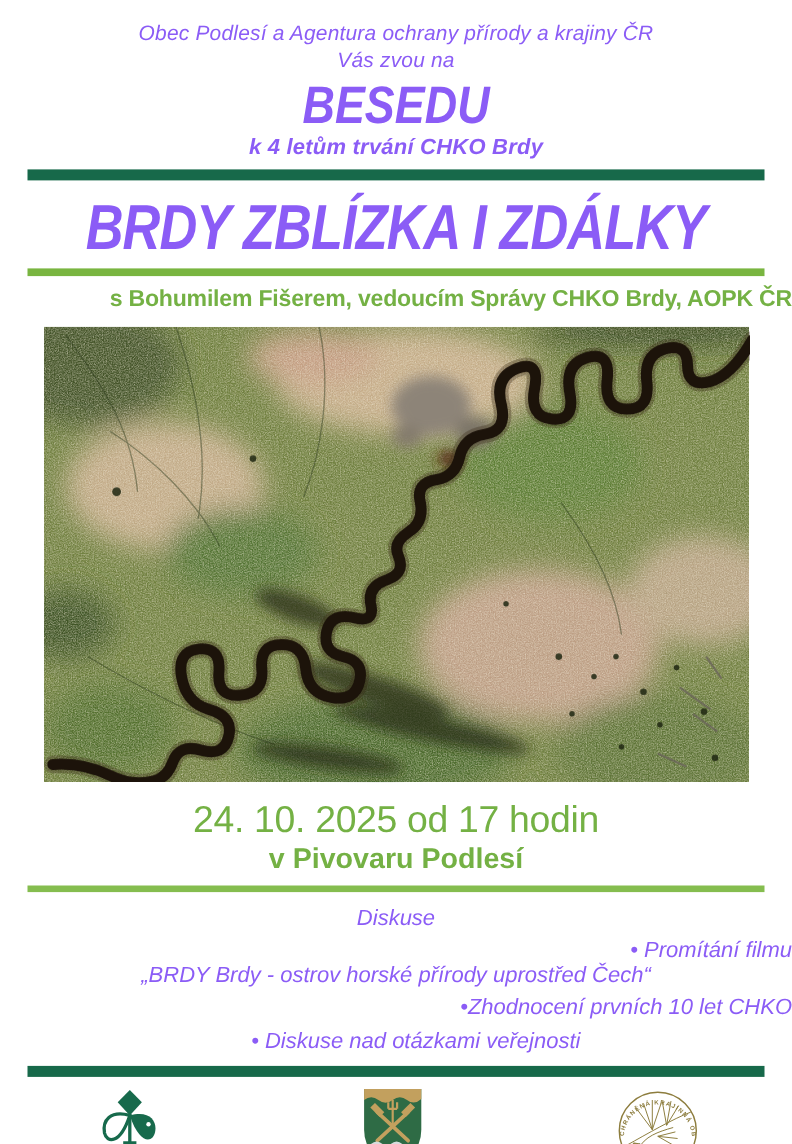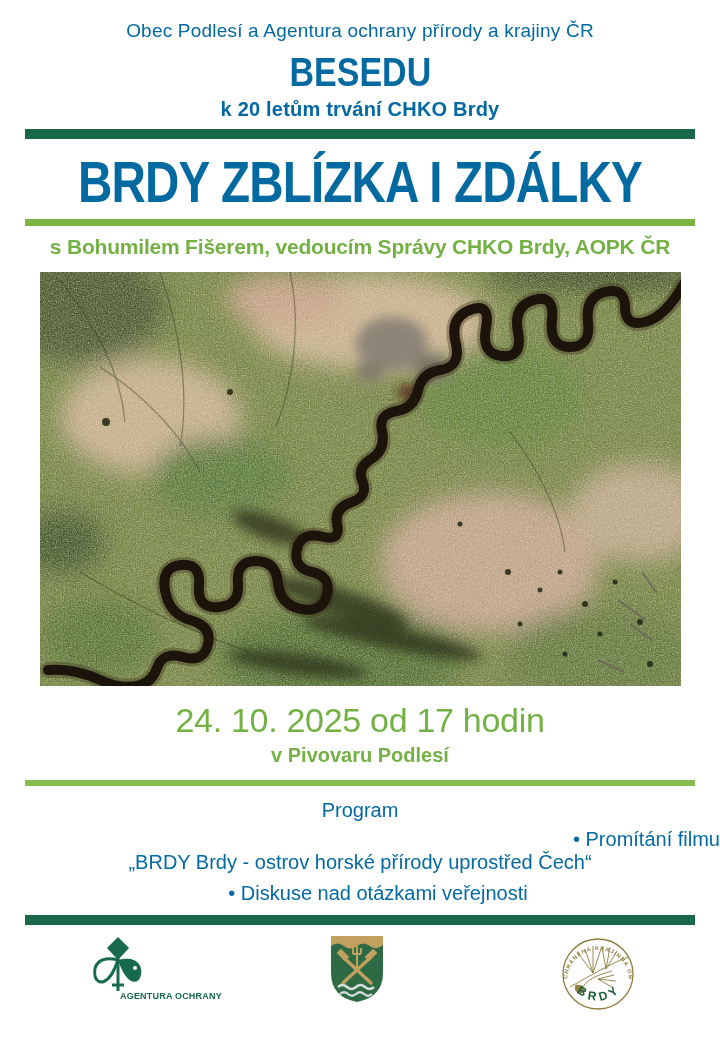--- a/index.html
+++ b/index.html
@@ -1,57 +1,58 @@
 <!DOCTYPE html>
 <html lang="cs"><head>
 <meta charset="utf-8">
 <style>
   html,body{margin:0;padding:0;background:#ffffff;}
   body{font-family:"Liberation Sans",sans-serif;}
   .poster{position:relative;width:720px;height:1040px;margin:0 auto;background:#ffffff;overflow:hidden;}
   .center{text-align:center;}
-  .dkgreen{color:#0369a1;}
+  .dkgreen{color:#8b5cf6;font-style:italic;}
   .ltgreen{color:#74b144;}
   .intro{padding-top:18px;font-size:19px;line-height:25px;font-weight:500;letter-spacing:.2px;}
-  .event-word{margin-top:8px;font-size:40px;line-height:42px;font-weight:bold;}
+  .event-word{margin-top:8px;font-size:48px;line-height:42px;font-weight:bold;}
   .squeeze{display:inline-block;transform:scaleX(.85);transform-origin:center;white-space:nowrap;}
   .squeeze-title{display:inline-block;transform:scaleX(.82);transform-origin:center;white-space:nowrap;}
   .occasion{margin-top:4px;font-size:20px;line-height:24px;font-weight:bold;letter-spacing:.2px;}
   .bar{margin:8px 25px 0 25px;height:10px;}
   .bar-dark{background:#17694a;}
   .bar-light{background:#79b540;height:7px;}
   .bar-thin{background:#85bd4f;height:6px;margin-top:12px;}
   .main-title{margin-top:14px;font-size:58px;line-height:58px;font-weight:bold;letter-spacing:-1px;}
-  .speaker{margin-top:8px;font-size:21px;line-height:26px;font-weight:bold;letter-spacing:-.2px;}
+  .speaker{margin-top:8px;font-size:21px;line-height:26px;font-weight:bold;letter-spacing:-.2px;text-align:right;}
   .photo-wrap{width:641px;height:414px;margin:12px auto 0 auto;overflow:hidden;}
   .date-line{margin-top:14px;font-size:34px;line-height:40px;font-weight:normal;letter-spacing:-.3px;}
-  .venue-line{margin-top:2px;font-size:20px;line-height:26px;font-weight:bold;}
+  .venue-line{margin-top:2px;font-size:26px;line-height:26px;font-weight:bold;}
   .program-heading{margin-top:12px;font-size:20px;line-height:24px;}
   .program-item{font-size:20px;line-height:23px;}
   .mt6{margin-top:6px;text-align:right;} .mt8{margin-top:8px;padding-left:36px;}
   .logos-row{position:relative;height:78px;margin-top:8px;}
   .logo-aopk{position:absolute;left:90px;top:2px;width:180px;}
   .aopk-text{margin:-6px 0 0 30px;font-size:9px;line-height:11px;font-weight:bold;color:#176a4c;letter-spacing:.2px;}
   .logo-shield{position:absolute;left:328px;top:0;}
   .logo-chko{position:absolute;left:558px;top:2px;}
 </style>
 </head>
 <body>
 
 <div class="poster">
 
   <div class="intro center dkgreen">
     <div>Obec Podlesí a Agentura ochrany přírody a krajiny ČR</div>
+    <div>Vás zvou na</div>
   </div>
 
   <div class="event-word center dkgreen">
     <span class="squeeze">BESEDU</span>
   </div>
 
-  <div class="occasion center dkgreen">k 20 letům trvání CHKO Brdy</div>
+  <div class="occasion center dkgreen">k 4 letům trvání CHKO Brdy</div>
 
   <div class="bar bar-dark"></div>
 
   <div class="main-title center dkgreen">
     <span class="squeeze-title">BRDY ZBLÍZKA I ZDÁLKY</span>
   </div>
 
   <div class="bar bar-light"></div>
 
   <div class="speaker center ltgreen">s Bohumilem Fišerem, vedoucím Správy CHKO Brdy, AOPK ČR</div>
@@ -147,23 +148,24 @@
           <path d="M602,300 l14,20"></path>
       </g>
     </svg>
   </div>
 
   <div class="date-line center ltgreen">24. 10. 2025 od 17 hodin</div>
   <div class="venue-line center ltgreen">v Pivovaru Podlesí</div>
 
   <div class="bar bar-thin"></div>
 
-  <div class="program-heading center dkgreen">Program</div>
+  <div class="program-heading center dkgreen">Diskuse</div>
   <div class="program-item center dkgreen mt6">• Promítání filmu</div>
   <div class="program-item center dkgreen">„BRDY Brdy - ostrov horské přírody uprostřed Čech“</div>
+  <div class="program-item center dkgreen mt6">•Zhodnocení prvních 10 let CHKO</div>
   <div class="program-item center dkgreen mt8">• Diskuse nad otázkami veřejnosti</div>
 
   <div class="bar bar-dark" style="margin-top:10px;"></div>
 
   <div class="logos-row">
 
     <div class="logo-aopk">
       <svg width="58" height="58" viewBox="0 0 58 58">
         <path d="M28,2 L39,13 L28,25 L17,13 Z" fill="#176a4c"></path>
         <path d="M28,25 C46,20 53,30 51,40 C49,50 37,52 28,25 Z" fill="#176a4c"></path>

